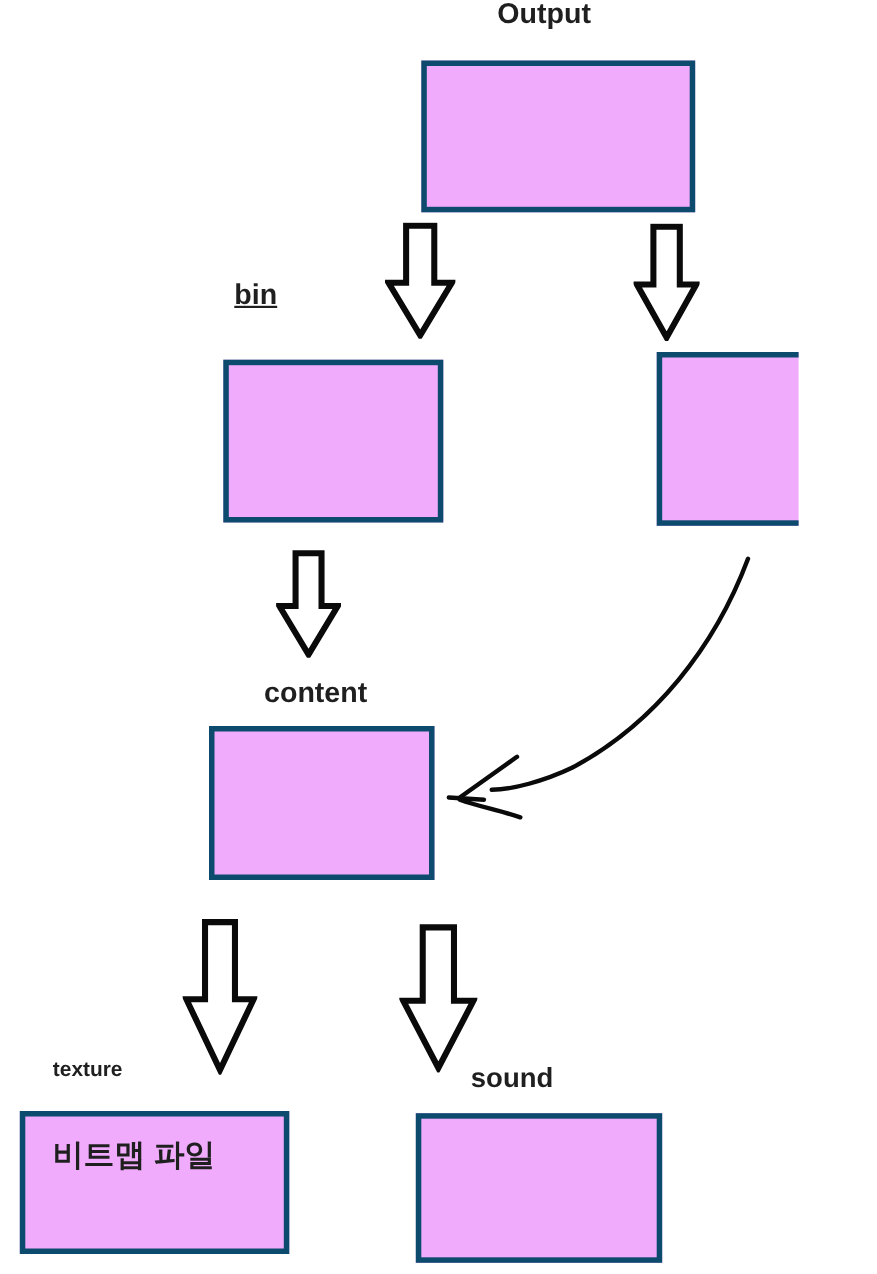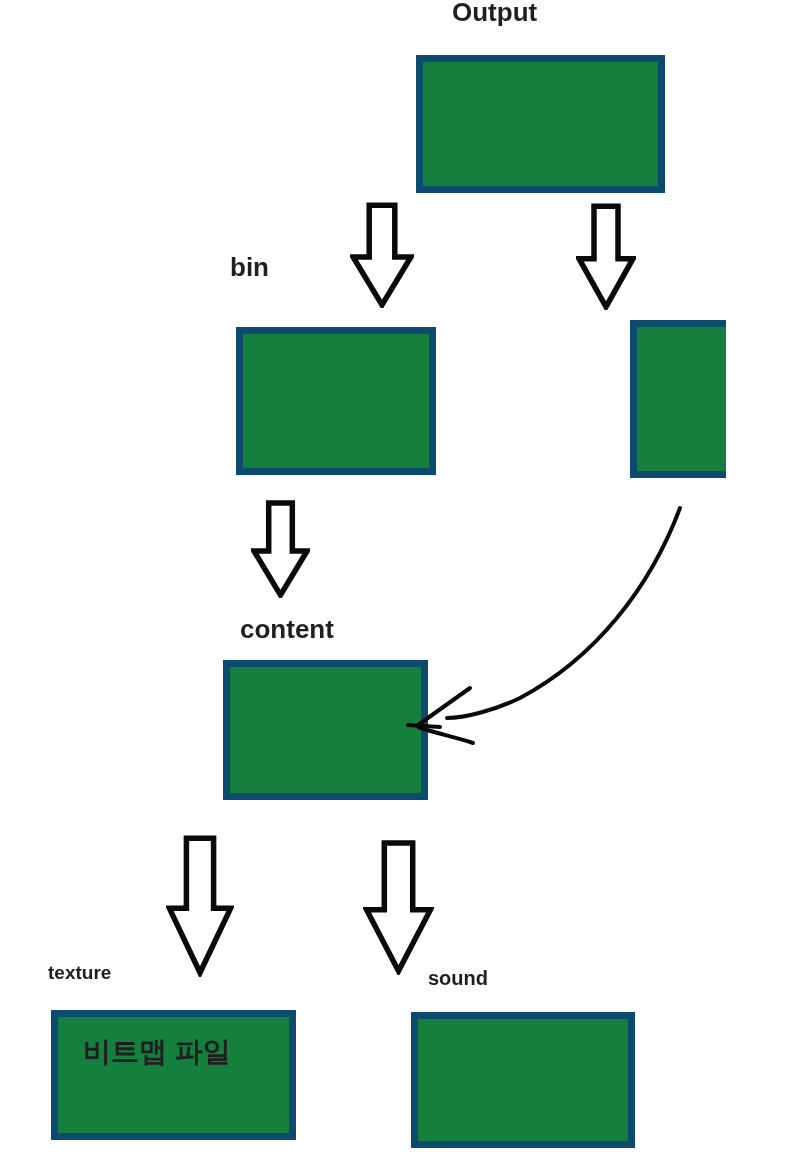--- a/index.html
+++ b/index.html
@@ -11,23 +11,22 @@
   #stage {
     position: relative;
     width: 726px;
     height: 1158px;
     background: #ffffff;
     overflow: hidden;
   }
   .node-box {
     position: absolute;
     box-sizing: border-box;
-    border: 7px solid #0c4a6e;
-    background: #15803d;
-    margin-left: 33px;
+    border: 5px solid #0c4a6e;
+    background: #f0abfc;
   }
   .node-label {
     position: absolute;
     font-weight: 700;
     color: #1f1f1f;
     white-space: nowrap;
     line-height: 1.1;
   }
   .box-text {
     position: absolute;
@@ -83,21 +82,21 @@
       <use href="#block-arrow"></use>
     </svg>
   </div>
 
   <div class="edge" style="left:576px; top:203px; width:60px; height:107px;">
     <svg viewBox="0 0 60 100" preserveAspectRatio="none">
       <use href="#block-arrow"></use>
     </svg>
   </div>
 
-  <div class="node-label" style="left:230px; top:253px; font-size:26px;">bin</div>
+  <div class="node-label" style="left:213px; top:253px; font-size:26px;text-decoration:underline;">bin</div>
   <div class="node-box" style="left:203px; top:327px; width:200px; height:148px;"></div>
 
   <div class="node-box" style="left:597px; top:320px; width:183px; height:158px;"></div>
 
   <div class="edge" style="left:251px; top:500px; width:59px; height:98px;">
     <svg viewBox="0 0 60 100" preserveAspectRatio="none">
       <use href="#block-arrow"></use>
     </svg>
   </div>
 
@@ -123,16 +122,16 @@
     <svg viewBox="0 0 60 100" preserveAspectRatio="none">
       <use href="#block-arrow"></use>
     </svg>
   </div>
 
   <div class="node-label" style="left:48px; top:963px; font-size:19px;">texture</div>
   <div class="node-box" style="left:18px; top:1010px; width:245px; height:130px;">
     <div class="box-text" style="left:25px; top:16px; font-size:28px;">비트맵 파일</div>
   </div>
 
-  <div class="node-label" style="left:428px; top:967px; font-size:20px;">sound</div>
+  <div class="node-label" style="left:428px; top:967px; font-size:25px;">sound</div>
   <div class="node-box" style="left:378px; top:1012px; width:224px; height:136px;"></div>
 
 </div>
 
 </body></html>

